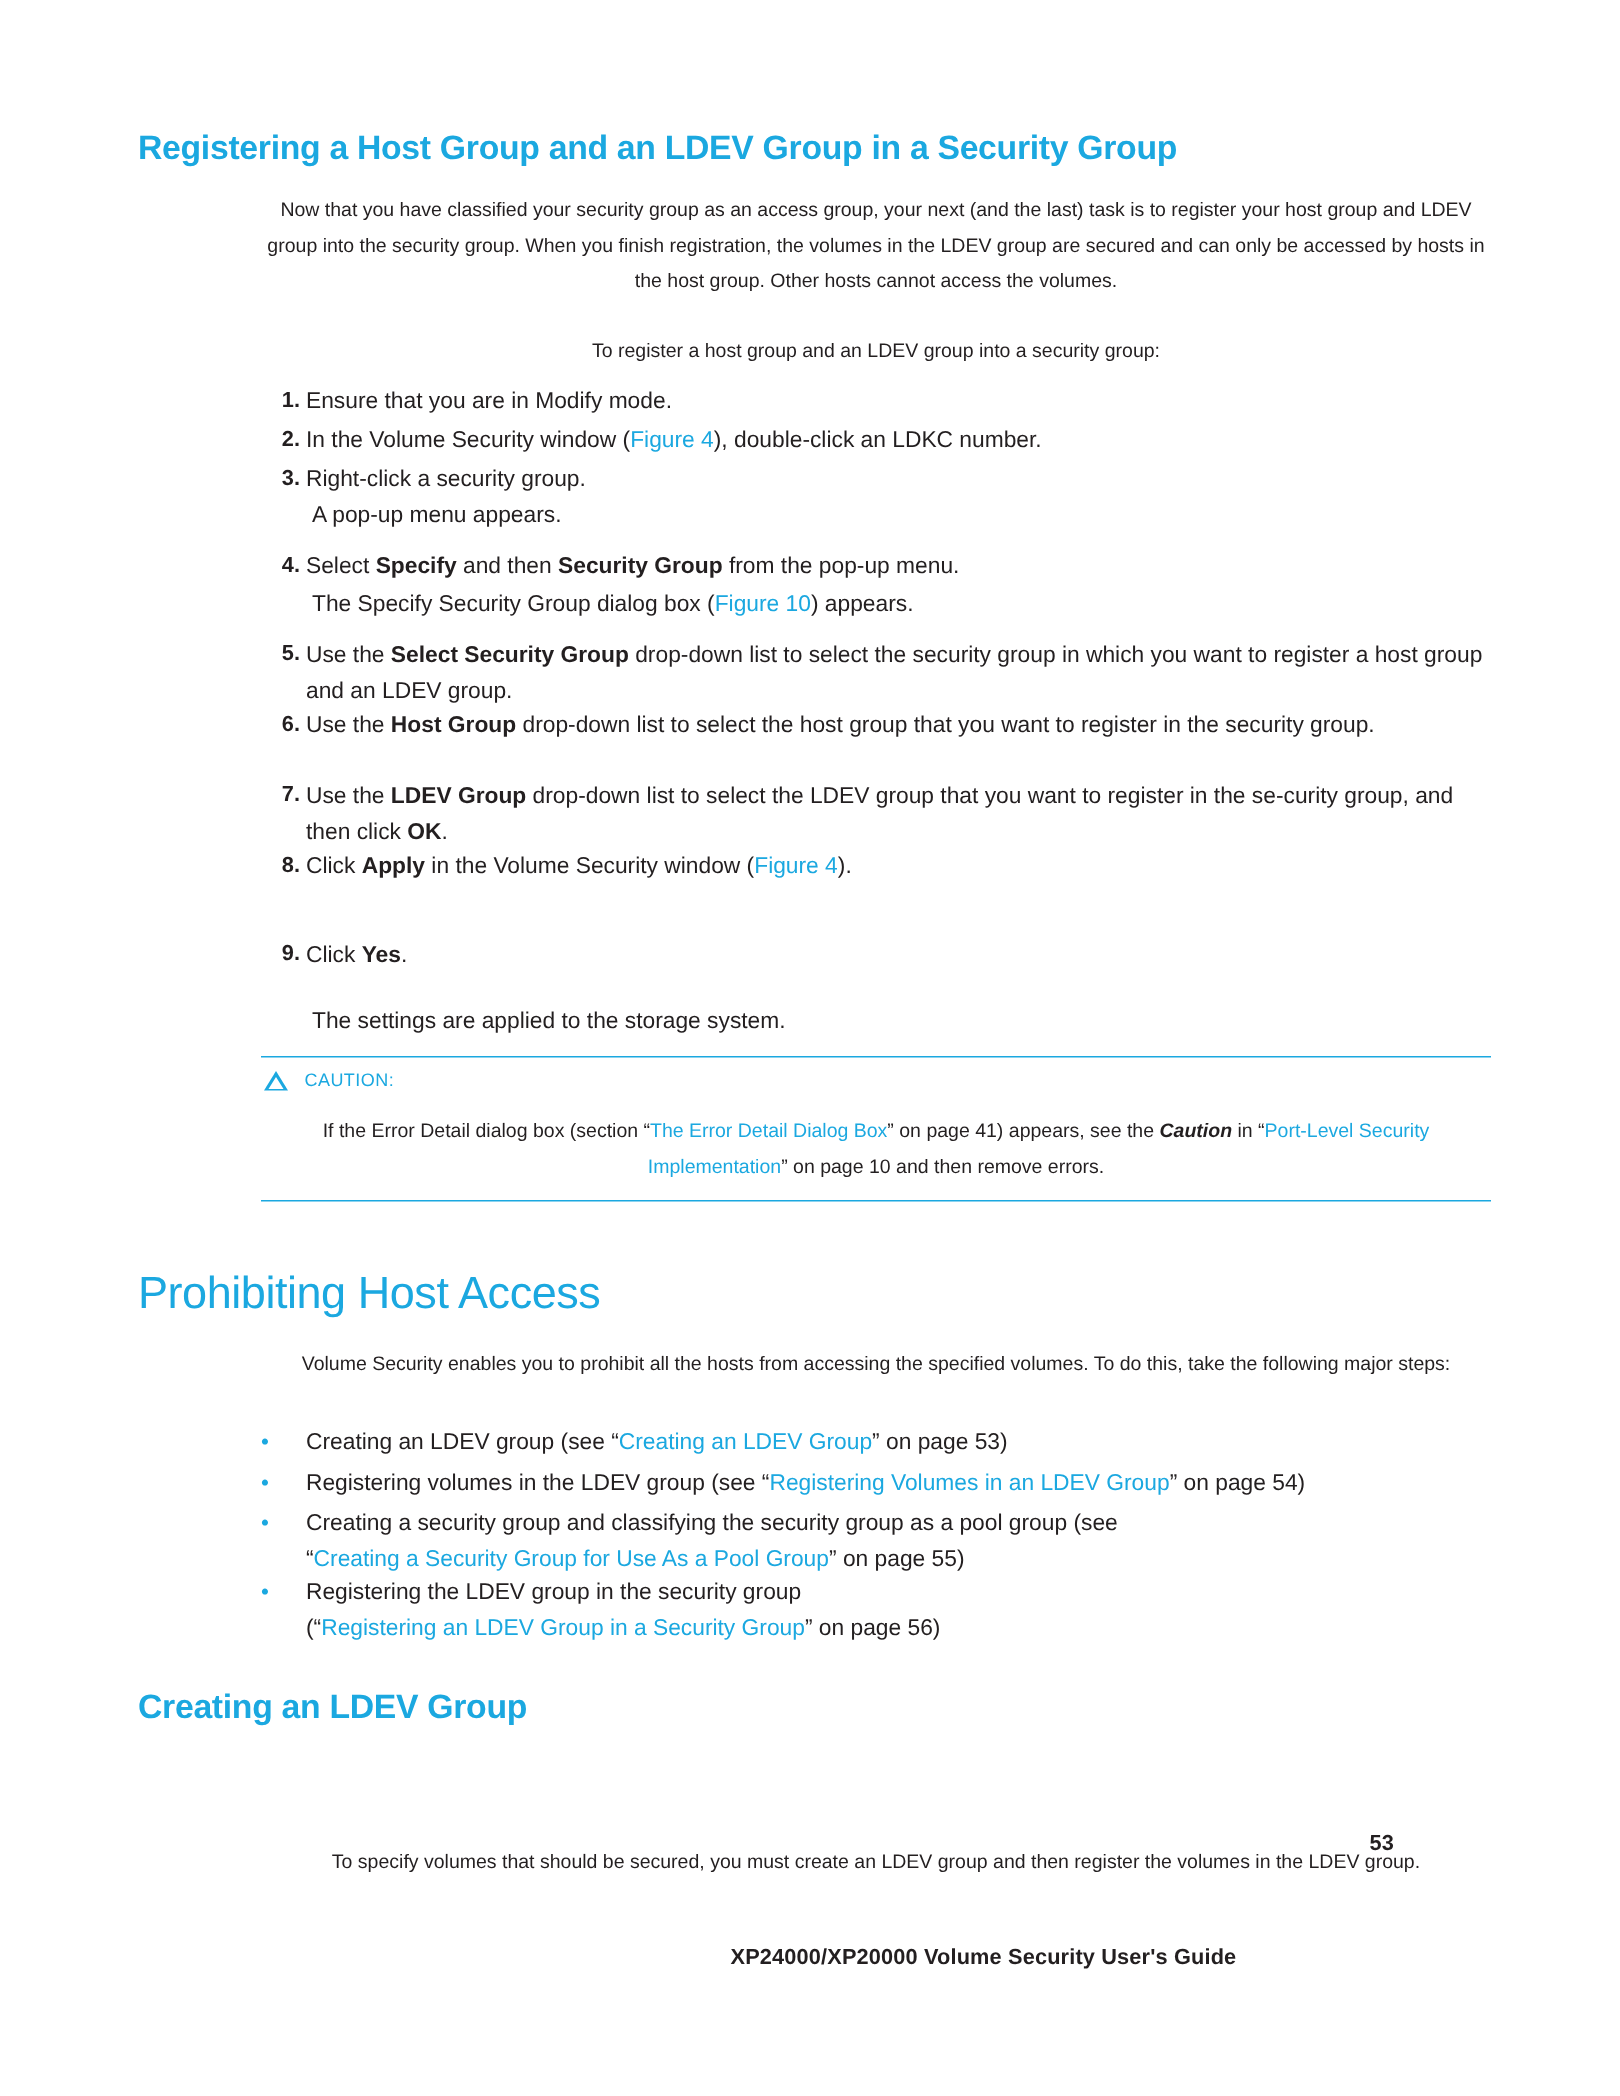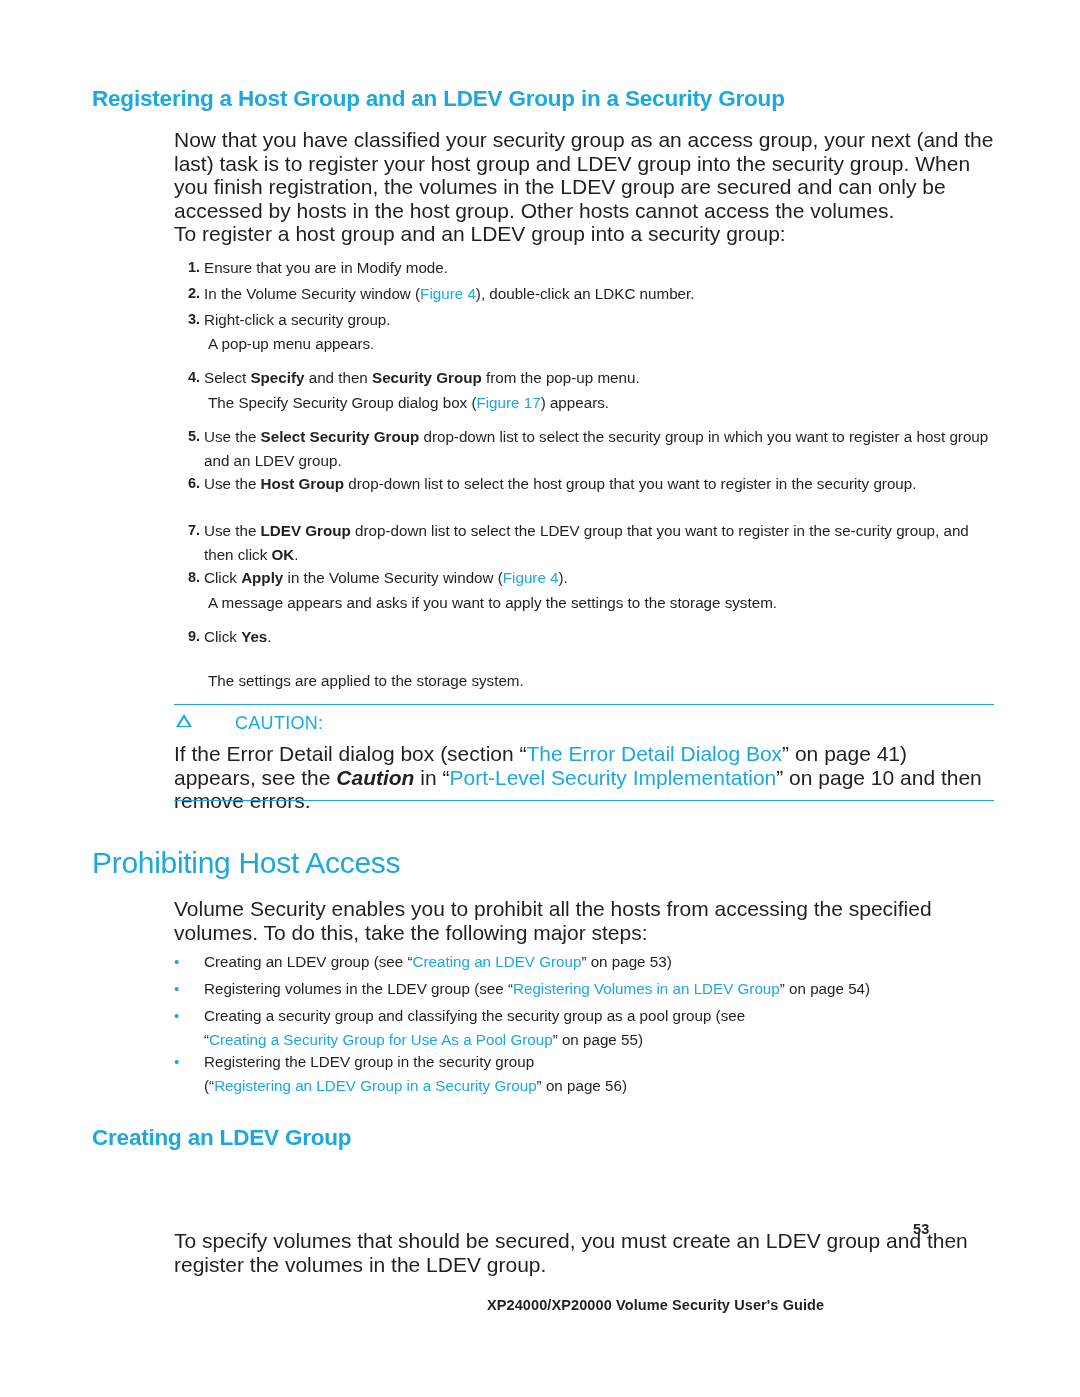--- a/index.html
+++ b/index.html
@@ -39,24 +39,24 @@
     right: 85px;
     font-size: 30px;
     font-weight: normal;
     color: #1ba8e0;
     letter-spacing: -0.3px;
   }
 
   
   .para {
     position: absolute;
-    font-size: 21px;
+    font-size: 13px;
     line-height: 23.5px;
     color: #231f20;
-    text-align: left;
+    text-align: center;
   }
   .indent-body {
     left: 174px;
     right: 86px;
   }
 
   
   .li {
     position: absolute;
     left: 174px;
@@ -108,24 +108,23 @@
   .rule {
     position: absolute;
     left: 174px;
     right: 86px;
     height: 1px;
     background: #1ba8e0;
   }
   .caution-label {
     position: absolute;
     left: 174px;
-    font-size: 18px;
+    font-size: 12px;
     color: #1ba8e0;
     letter-spacing: 0.3px;
-    margin-left: 32px;
   }
   .caution-tri {
     position: absolute;
     left: 176px;
     width: 0;
     height: 0;
     border-left: 8px solid transparent;
     border-right: 8px solid transparent;
     border-bottom: 13px solid #1ba8e0;
   }
@@ -179,42 +178,41 @@
   <div class="li" style="top:308px;">
     <span class="num">3.</span>
     <span class="txt">Right-click a security group.</span>
   </div>
   <div class="sub" style="top:332px;">A pop-up menu appears.</div>
 
   <div class="li" style="top:366px;">
     <span class="num">4.</span>
     <span class="txt">Select <span class="b">Specify</span> and then <span class="b">Security Group</span> from the pop-up menu.</span>
   </div>
-  <div class="sub" style="top:391px;">The Specify Security Group dialog box (<span class="lnk">Figure 17</span>) appears.</div>
+  <div class="sub" style="top:391px;">The Specify Security Group dialog box (<span class="lnk">Figure 10</span>) appears.</div>
 
   <div class="li" style="top:425px;">
     <span class="num">5.</span>
     <span class="txt">Use the <span class="b">Select Security Group</span> drop-down list to select the security group in which you want to register a host group and an LDEV group.</span>
   </div>
 
   <div class="li" style="top:472px;">
     <span class="num">6.</span>
     <span class="txt">Use the <span class="b">Host Group</span> drop-down list to select the host group that you want to register in the security group.</span>
   </div>
 
   <div class="li" style="top:519px;">
     <span class="num">7.</span>
     <span class="txt">Use the <span class="b">LDEV Group</span> drop-down list to select the LDEV group that you want to register in the se-curity group, and then click <span class="b">OK</span>.</span>
   </div>
 
   <div class="li" style="top:566px;">
     <span class="num">8.</span>
     <span class="txt">Click <span class="b">Apply</span> in the Volume Security window (<span class="lnk">Figure 4</span>).</span>
   </div>
-  <div class="sub" style="top:591px;">A message appears and asks if you want to apply the settings to the storage system.</div>
 
   <div class="li" style="top:625px;">
     <span class="num">9.</span>
     <span class="txt">Click <span class="b">Yes</span>.</span>
   </div>
   <div class="sub" style="top:669px;">The settings are applied to the storage system.</div>
 
   <div class="rule" style="top:704px;"></div>
   <div class="caution-tri" style="top:714px;"></div>
   <div class="caution-label" style="top:713px; left:203px;">CAUTION:</div>

